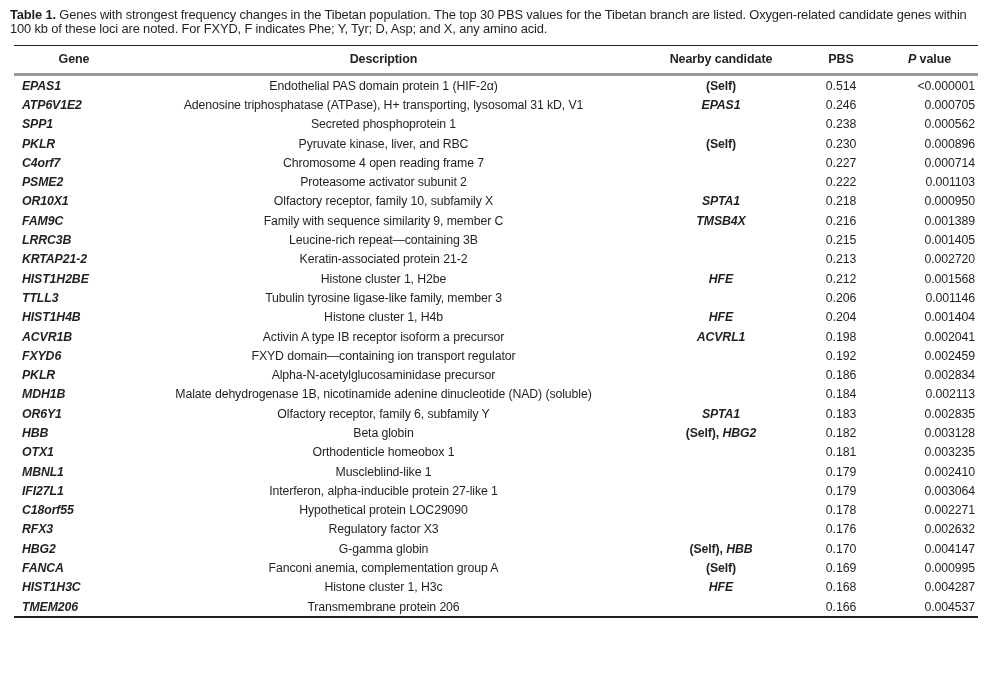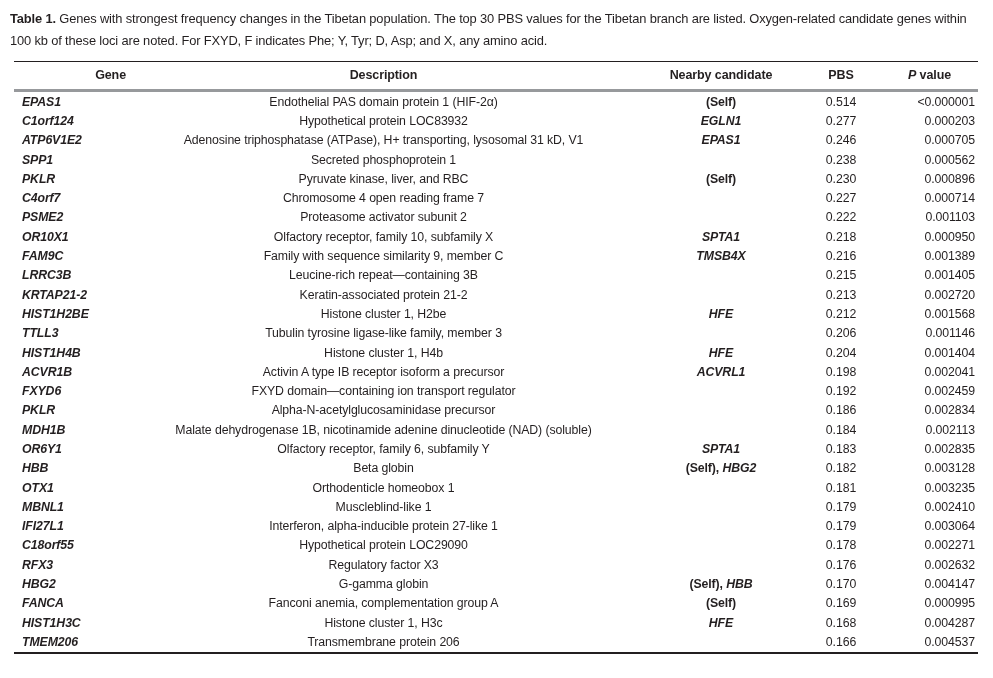--- a/index.html
+++ b/index.html
@@ -13,21 +13,21 @@
     font-family: "Liberation Sans", "DejaVu Sans", sans-serif;
     color: #231f20;
     overflow: hidden;
   }
   .page {
     padding: 8px 14px 0 10px;
   }
   .caption {
     margin: 0 0 9px 0;
     font-size: 12.9px;
-    line-height: 22px;
+    line-height: 14px;
     letter-spacing: -0.15px;
     max-width: 973px;
   }
   .caption b {
     font-weight: 700;
   }
   table.genes {
     border-collapse: collapse;
     table-layout: fixed;
     width: 964px;
@@ -45,21 +45,21 @@
   }
   thead th {
     font-size: 12.5px;
     font-weight: 700;
     letter-spacing: -0.1px;
     padding: 6px 0 7px 0;
     text-align: center;
     white-space: nowrap;
   }
   thead th.col-gene {
-    text-align: right;
+    text-align: center;
     padding-left: 8px;
   }
   thead th i {
     font-style: italic;
   }
 
   tbody td {
     font-size: 12.3px;
     height: 19.3px;
     padding: 0;
@@ -117,27 +117,20 @@
     </thead>
     <tbody>
   <tr>
     <td class="gene">EPAS1</td>
     <td class="desc">Endothelial PAS domain protein 1 (HIF-2α)</td>
     <td class="cand"><span>(Self)</span></td>
     <td class="pbs">0.514</td>
     <td class="pval">&lt;0.000001</td>
   </tr>
 
-  <tr>
-    <td class="gene">C1orf124</td>
-    <td class="desc">Hypothetical protein LOC83932</td>
-    <td class="cand"><i>EGLN1</i></td>
-    <td class="pbs">0.277</td>
-    <td class="pval">0.000203</td>
-  </tr>
 
 
   <tr>
     <td class="gene">ATP6V1E2</td>
     <td class="desc">Adenosine triphosphatase (ATPase), H+ transporting, lysosomal 31 kD, V1</td>
     <td class="cand"><i>EPAS1</i></td>
     <td class="pbs">0.246</td>
     <td class="pval">0.000705</td>
   </tr>
 

